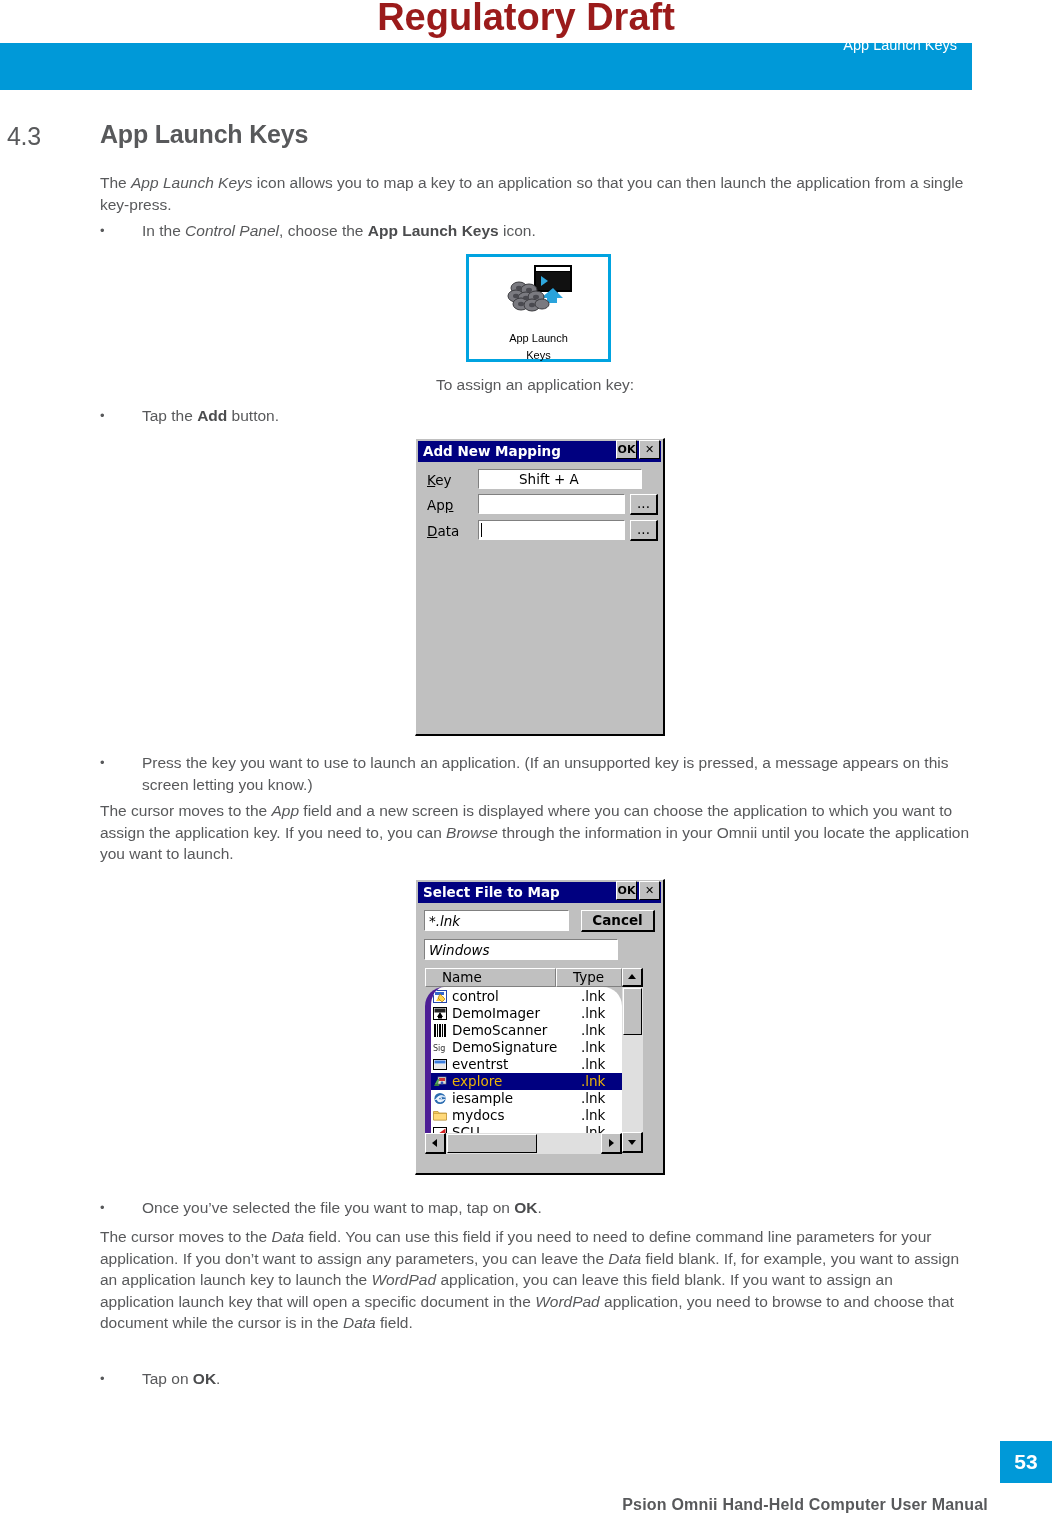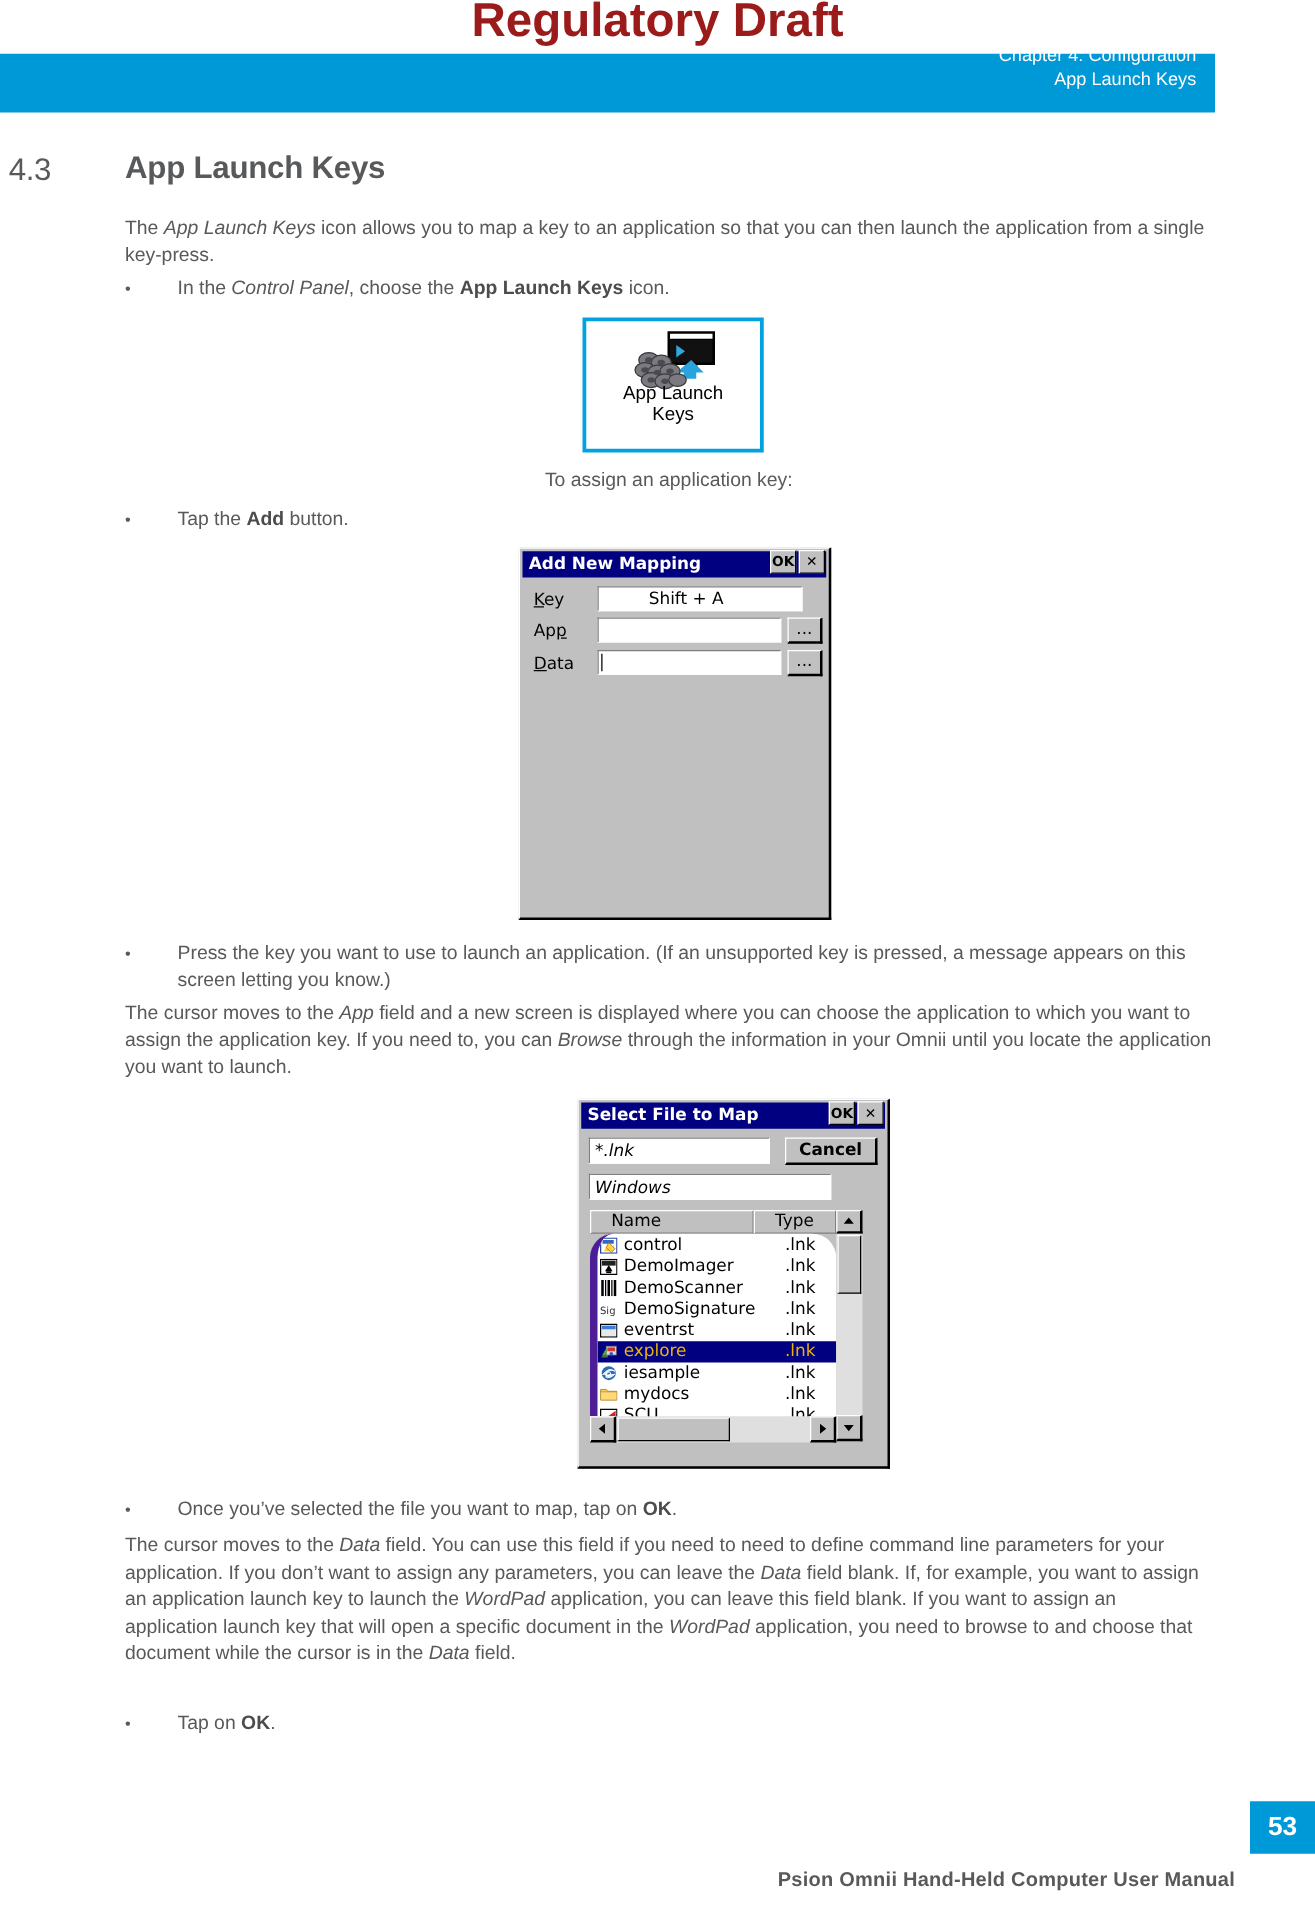--- a/index.html
+++ b/index.html
@@ -123,24 +123,24 @@
   .cp-icon-art {
     position: absolute;
     left: 38px;
     top: 7px;
     width: 68px;
     height: 50px;
   }
   .cp-icon-label {
     position: absolute;
     left: 0;
-    top: 49px;
+    top: 73px;
     width: 100%;
     text-align: center;
-    font-size: 15px;
+    font-size: 11px;
     line-height: 17px;
     color: #000000;
     font-family: "Liberation Sans", sans-serif;
   }
 
   
   .ce-dialog {
     position: absolute;
     background: #c0c0c0;
     border-top: 1px solid #ffffff;
@@ -388,21 +388,20 @@
     text-align: center;
   }
 </style>
 </head>
 <body>
 
 <div class="watermark">Regulatory Draft</div>
 
 <div class="header-bar"></div>
 <div class="header-text">
-  <div>Chapter 4:  Configuration</div>
   <div>App Launch Keys</div>
 </div>
 
 <div class="sec-num">4.3</div>
 <div class="sec-title">App Launch Keys</div>
 
 <div class="body-col" style="top:172px;">
   <span>The </span><i>App Launch Keys</i><span> icon allows you to map a key to an application so that you can then launch the application from a single key-press.</span>
 </div>
 
@@ -481,21 +480,21 @@
 
 <div class="bullet-row" style="top:752px;">
   <span class="bdot">•</span>
   <span class="btxt">Press the key you want to use to launch an application. (If an unsupported key is pressed, a message appears on this screen letting you know.)</span>
 </div>
 
 <div class="body-col" style="top:800px;">
   <span>The cursor moves to the </span><i>App</i><span> field and a new screen is displayed where you can choose the application to which you want to assign the application key. If you need to, you can </span><i>Browse</i><span> through the information in your Omnii until you locate the application you want to launch.</span>
 </div>
 
-<div class="ce-dialog" style="left:415px; top:879px; width:250px; height:296px;margin-left:47px;">
+<div class="ce-dialog" style="left:415px; top:879px; width:250px; height:296px;">
   <div class="ce-title">Select File to Map</div>
   <div class="ce-tbtn" style="right:26px;">OK</div>
   <div class="ce-tbtn" style="right:3px;">✕</div>
 
   <div class="ce-combo" style="left:8px; top:30px; width:145px; height:21px;">*.lnk</div>
 
   <div class="ce-btn" style="left:165px; top:30px; width:74px; height:22px; line-height:18px; font-weight:bold;">Cancel</div>
 
   <div class="ce-combo" style="left:8px; top:59px; width:194px; height:21px;">Windows</div>
 

